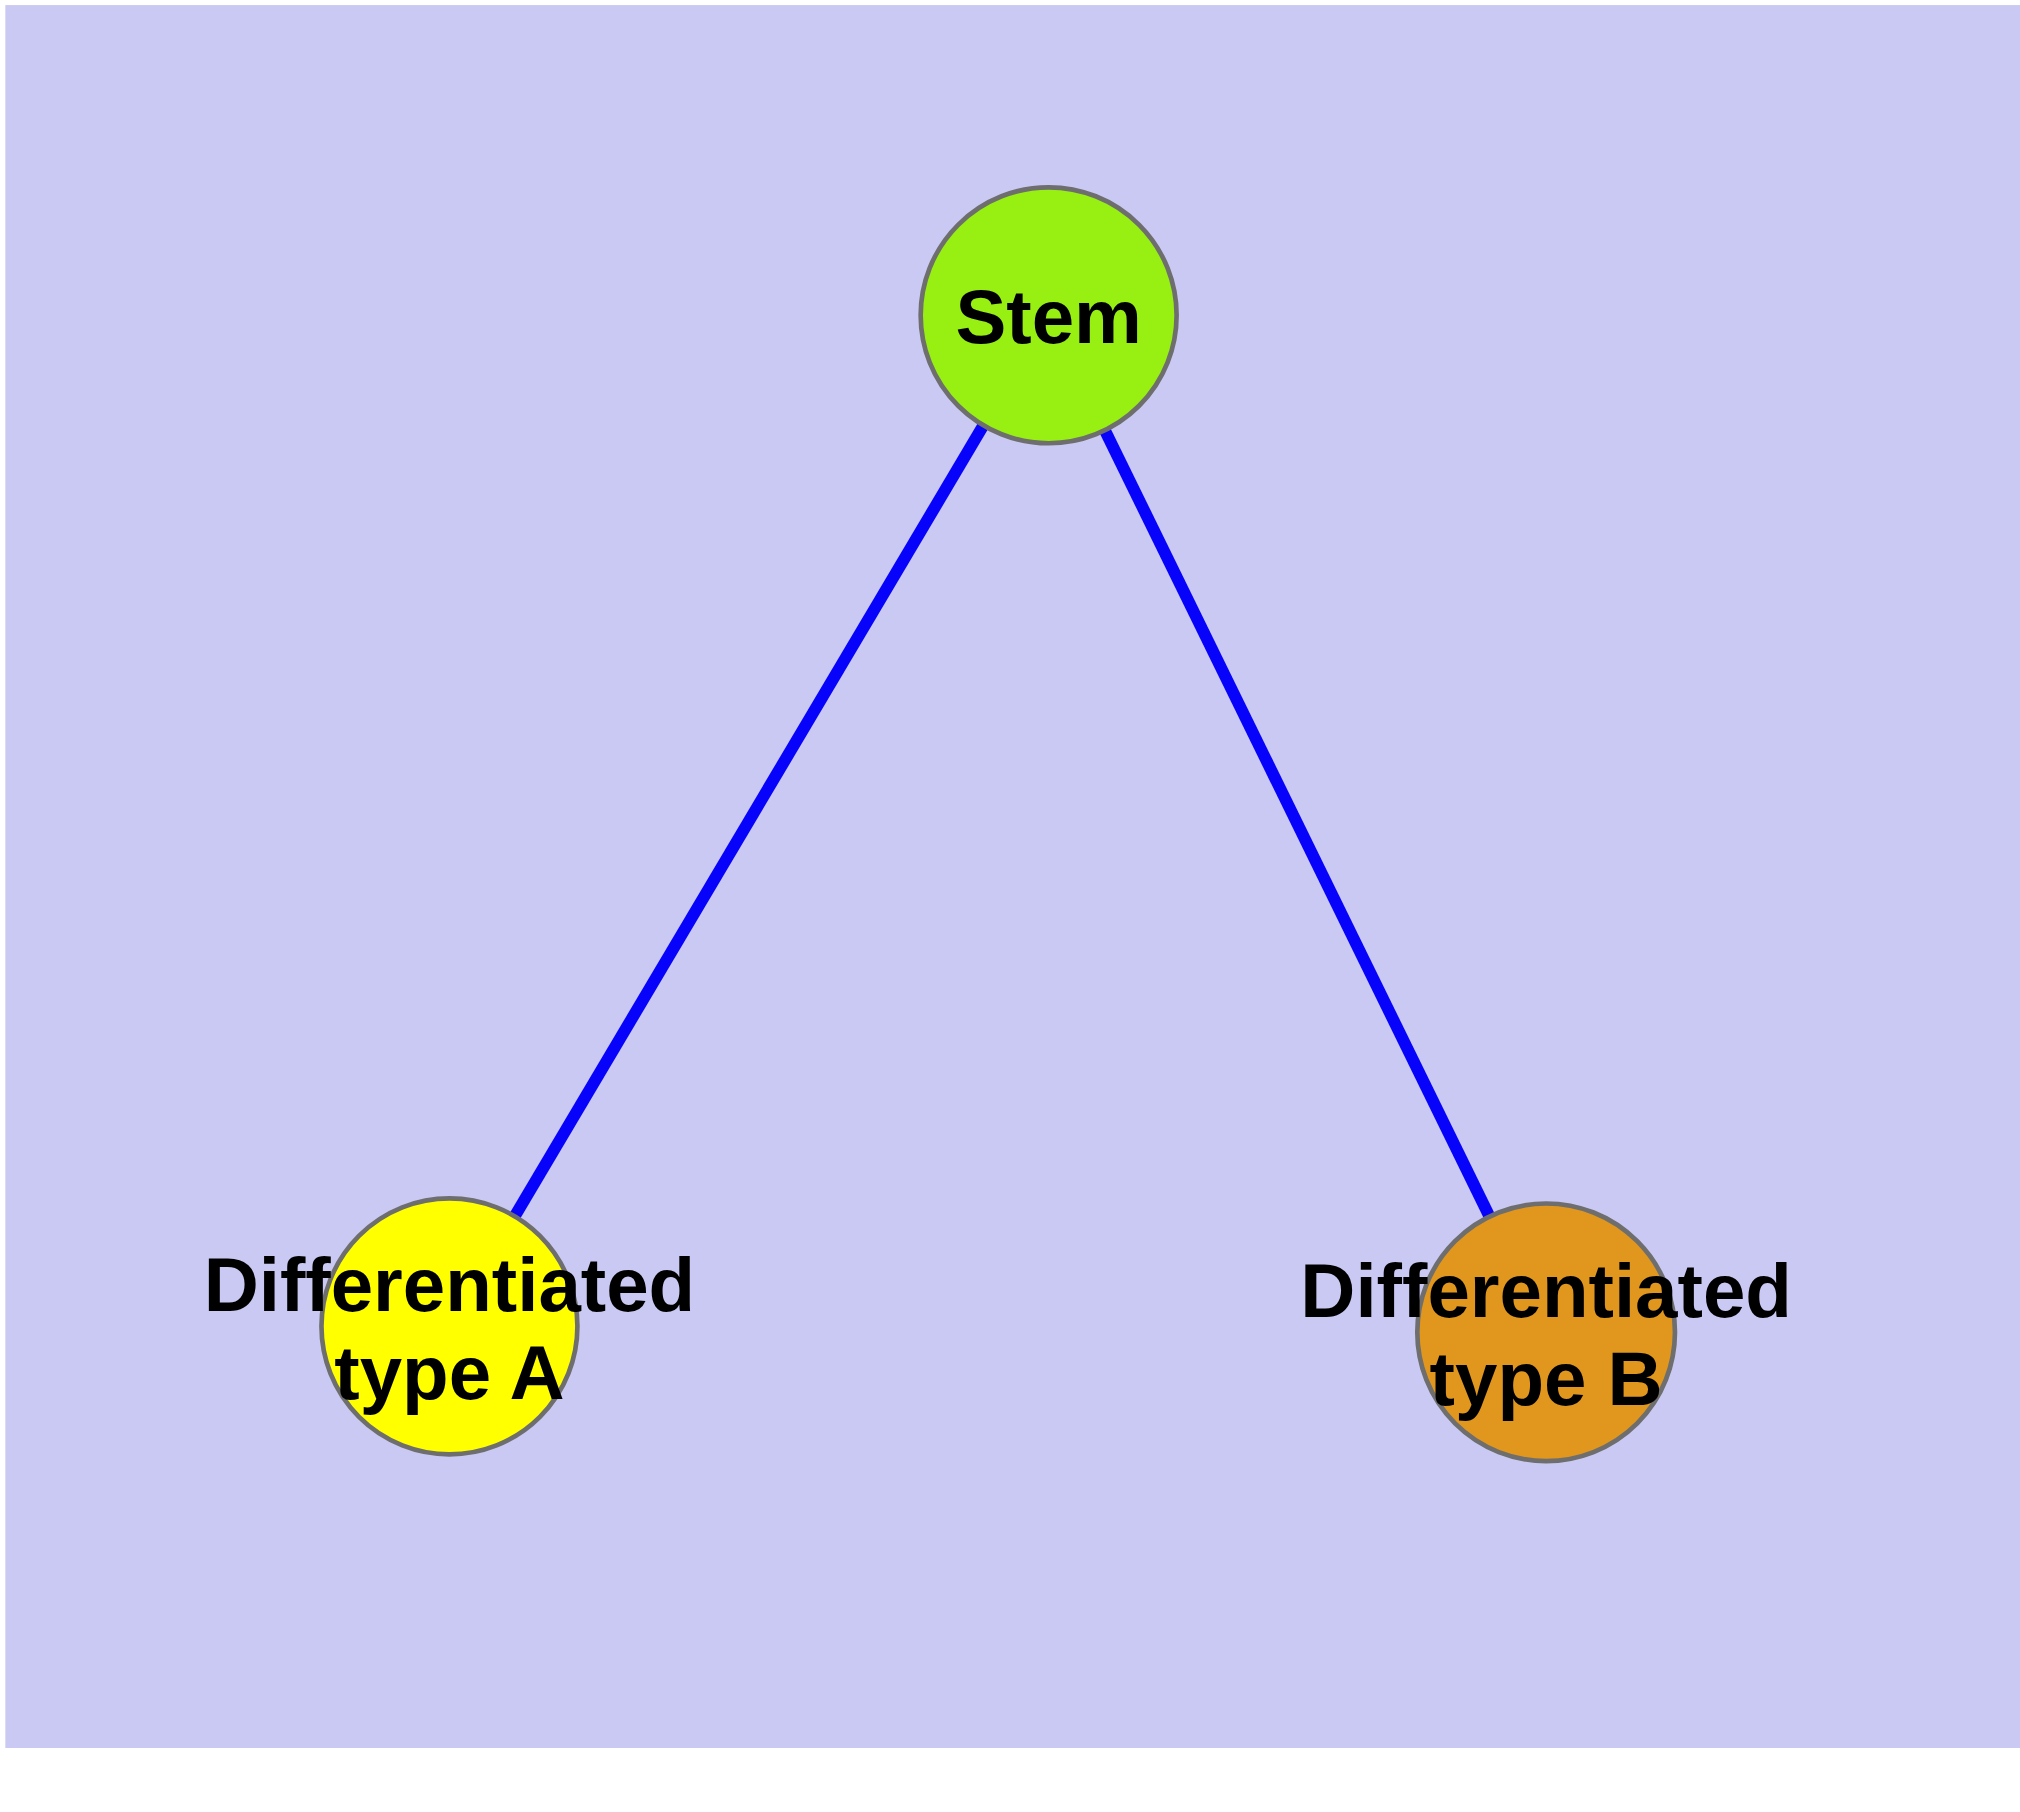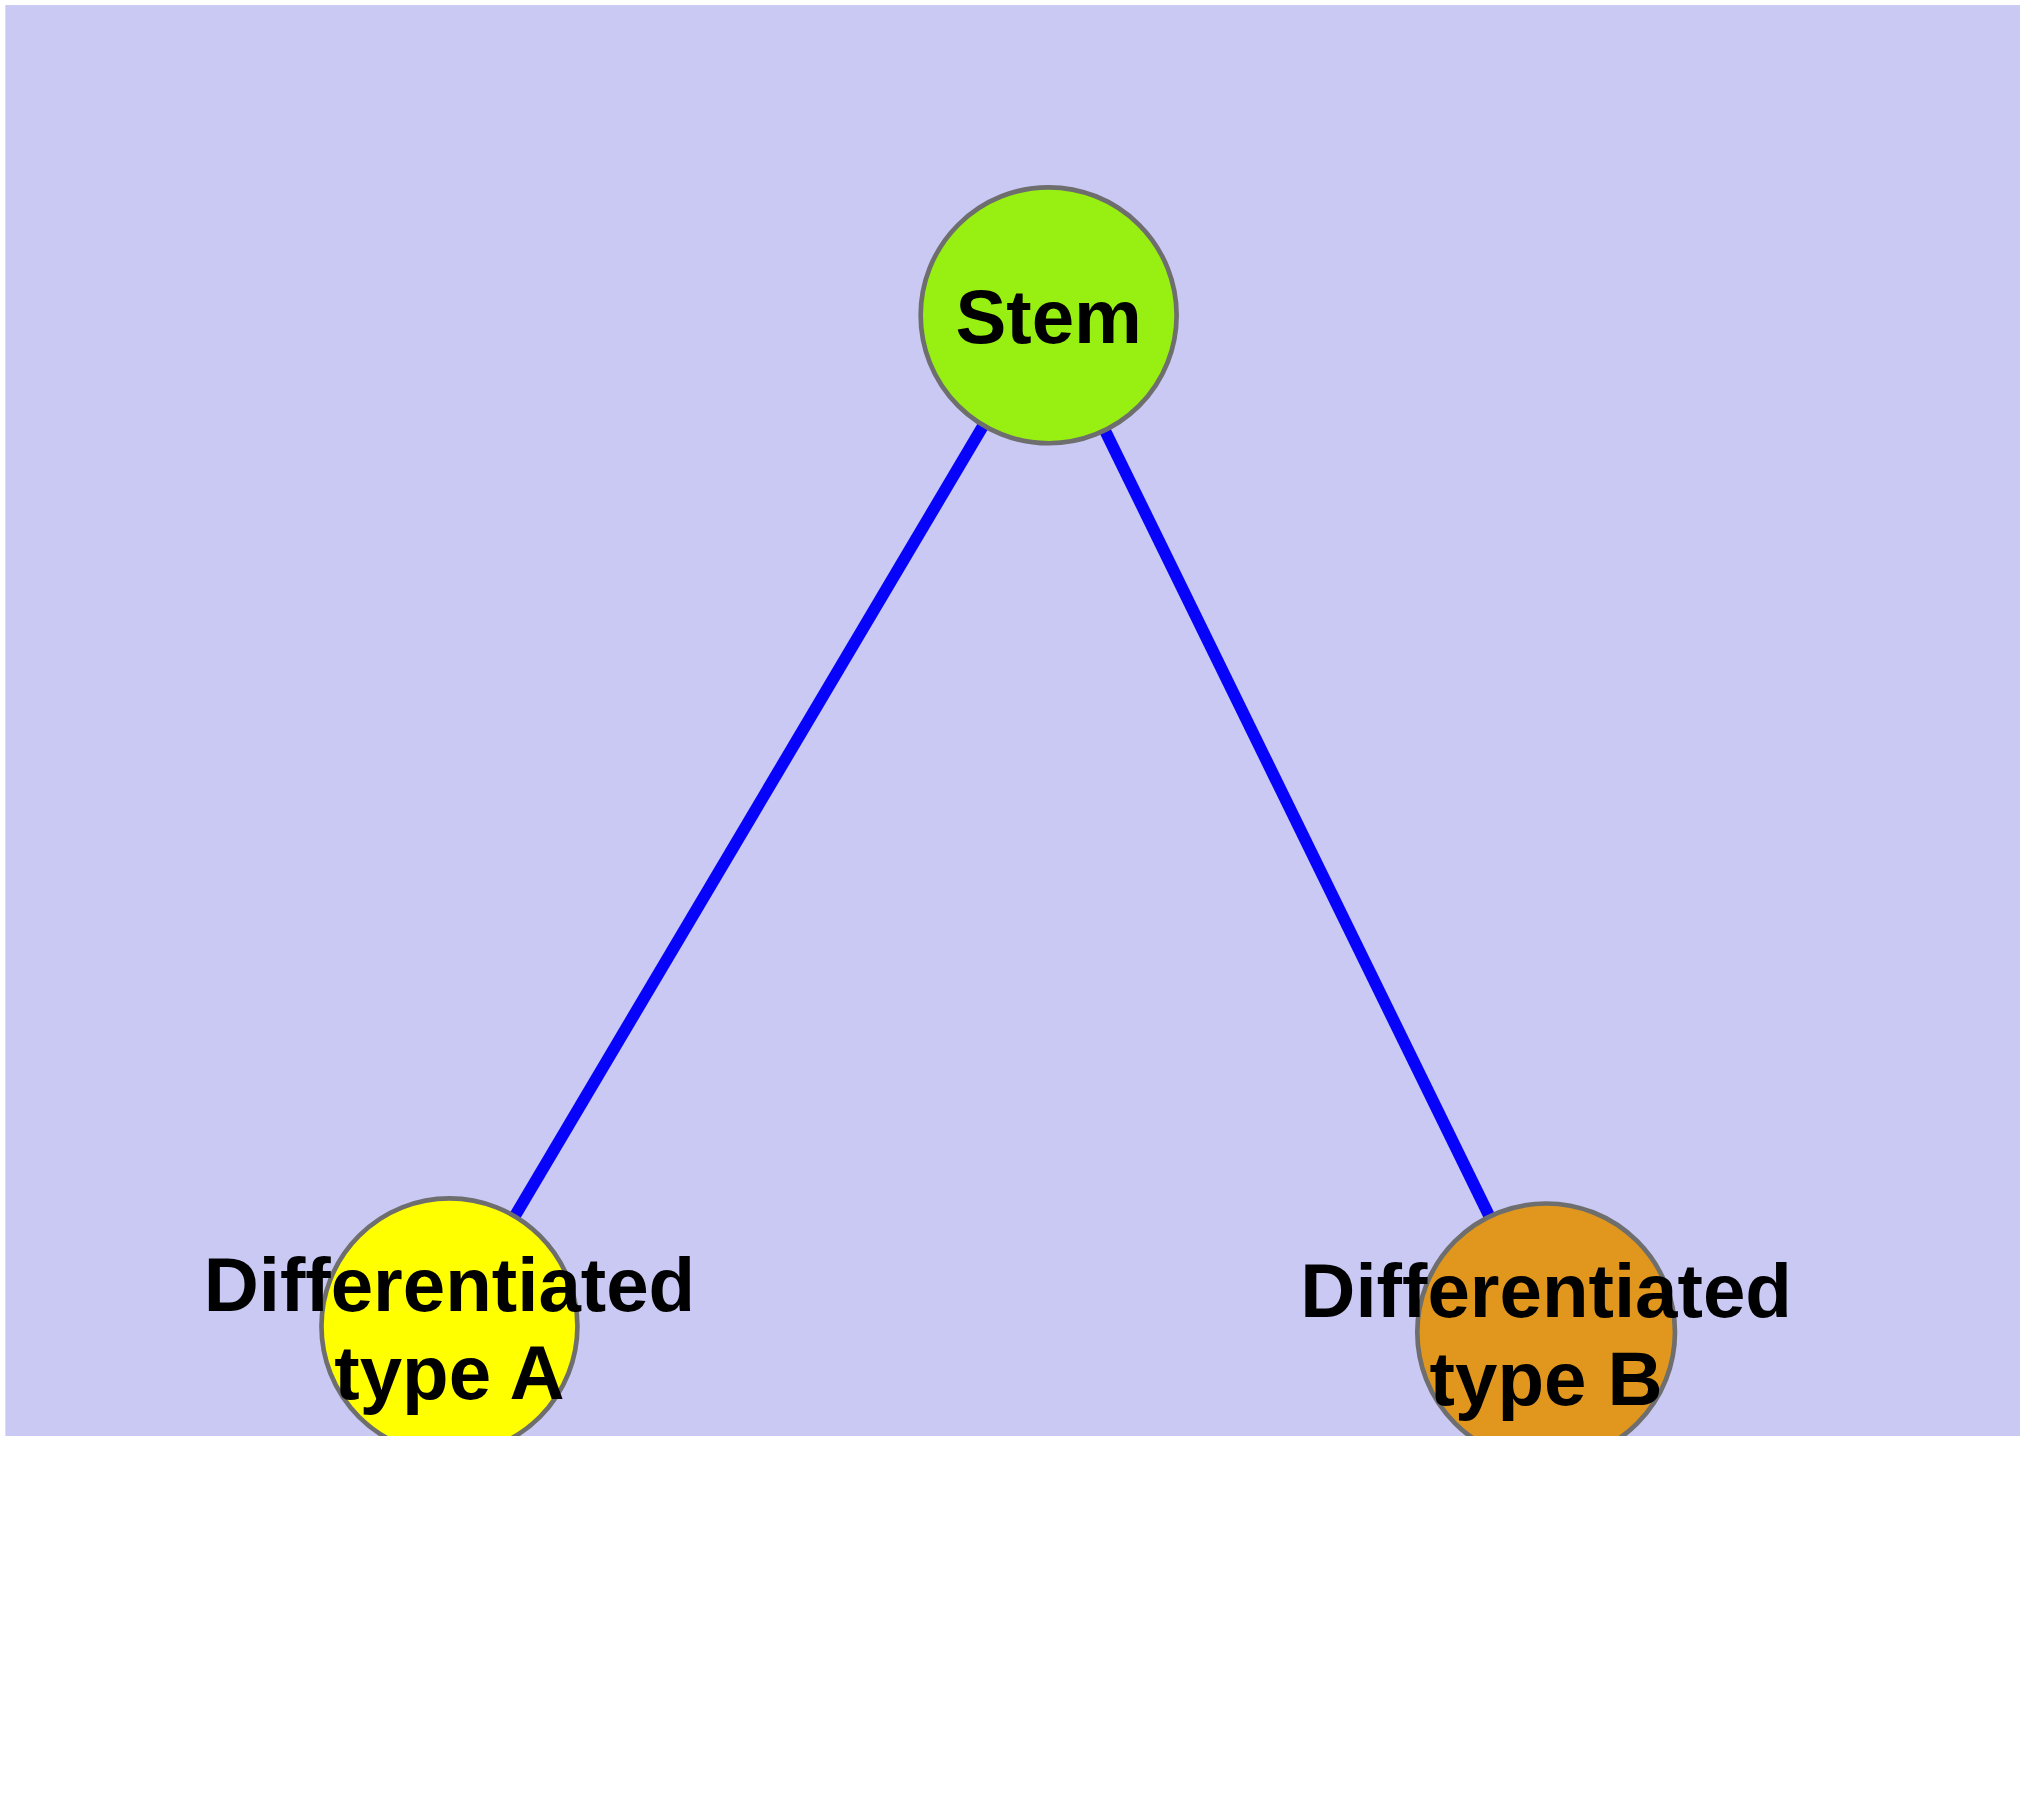--- a/index.html
+++ b/index.html
@@ -3,21 +3,21 @@
 <meta charset="utf-8">
 <style>
   html, body {
     margin: 0;
     padding: 0;
     background: #ffffff;
   }
   .page {
     position: relative;
     width: 2021px;
-    height: 1436px;
+    height: 1748px;
     background: #ffffff;
     font-family: "Liberation Sans", sans-serif;
   }
   svg.graph {
     display: block;
     width: 2021px;
     height: 1812px;
   }
   .edge {
     stroke-width: 14px;

